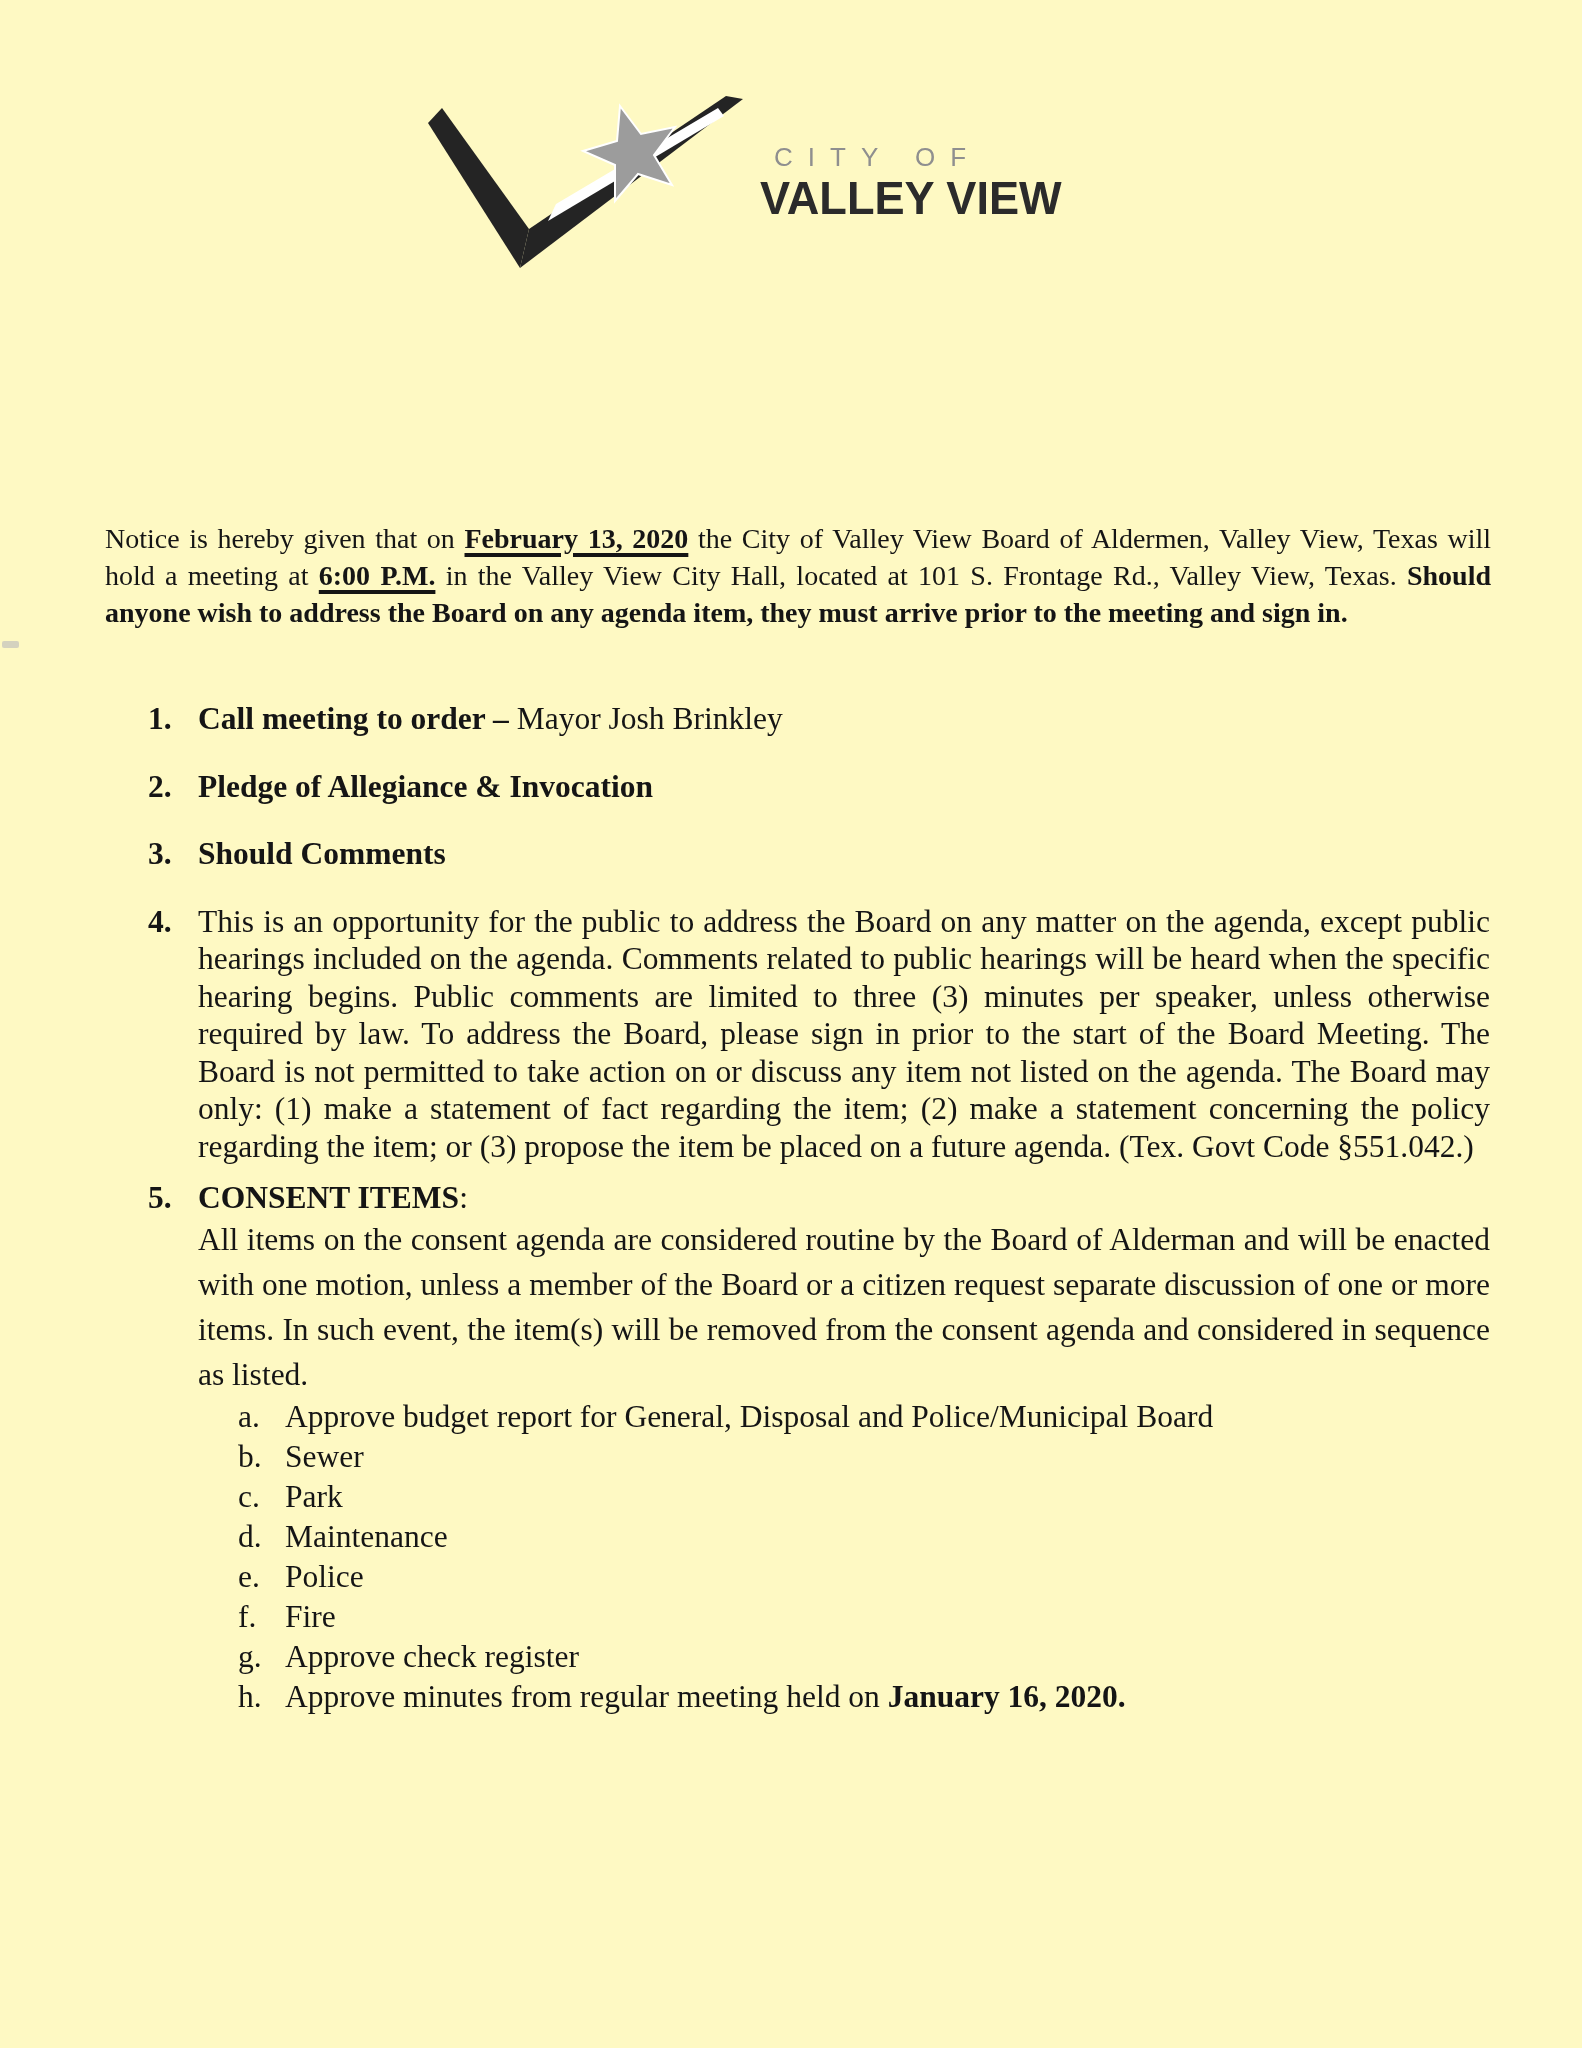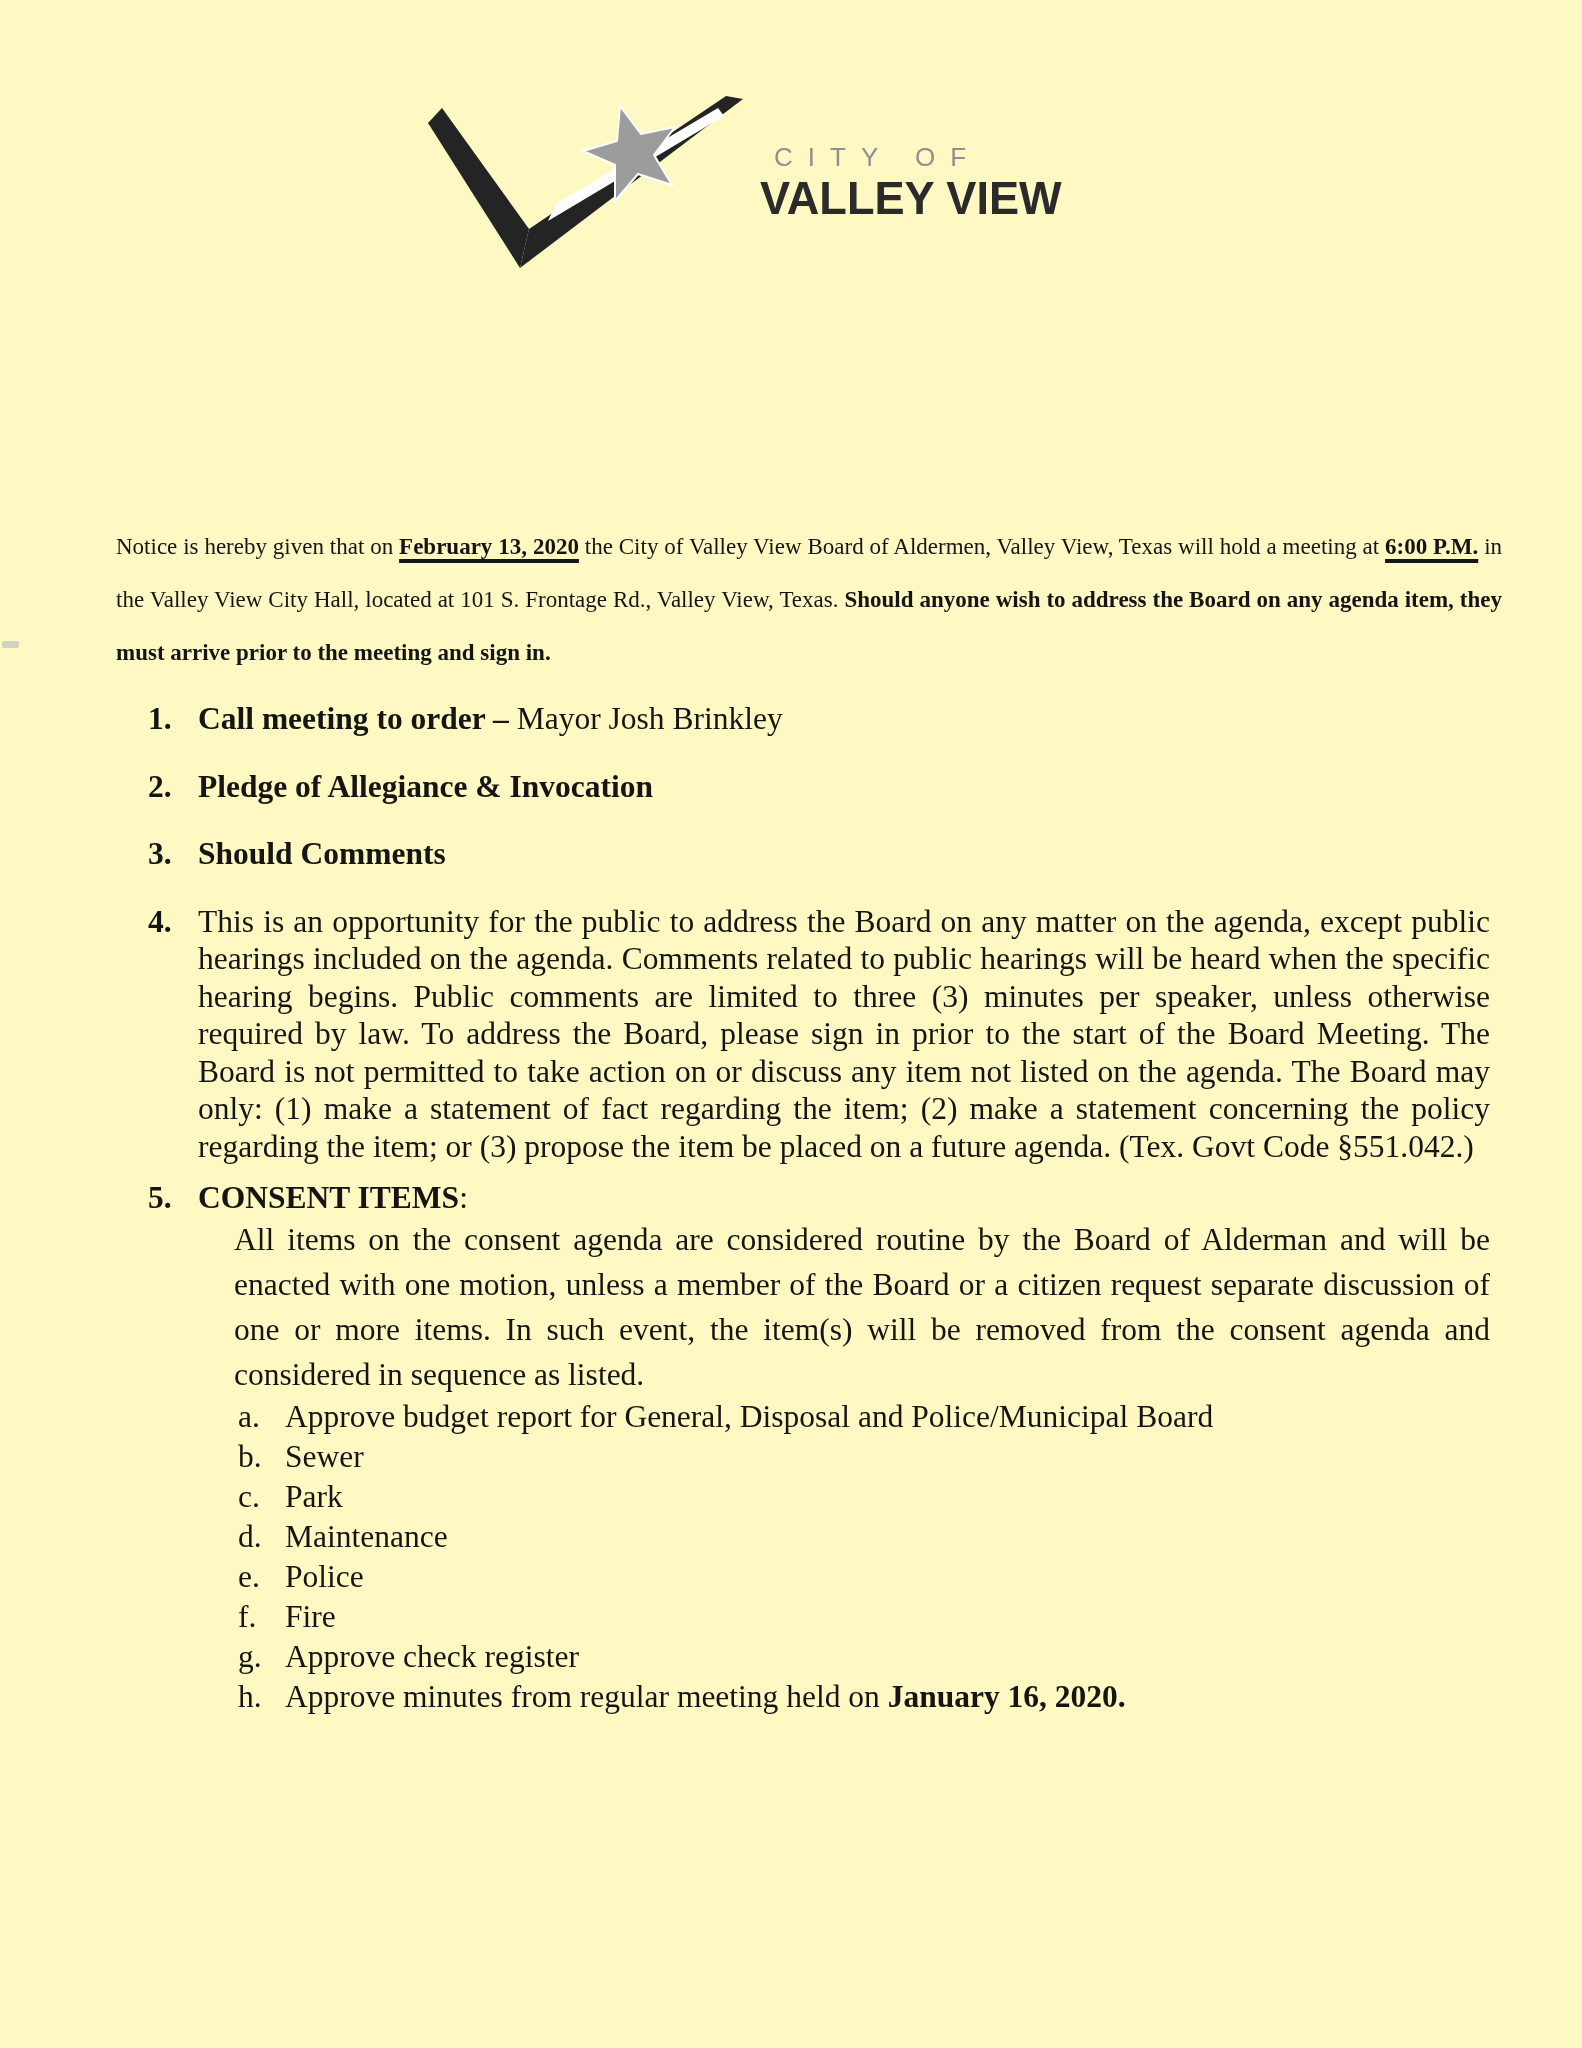--- a/index.html
+++ b/index.html
@@ -29,40 +29,40 @@
   }
   
   .title-block{
     position:absolute;top:352px;left:0;width:1582px;
     text-align:center;font-weight:700;font-size:33px;line-height:38px;
     color:#111;
   }
   .title-line-agenda{transform:translateX(-98px);}
   
   .notice{
-    position:absolute;top:520px;left:116px;width:1386px;
-    font-size:23px;line-height:53px;text-align:justify;
+    position:absolute;top:520px;left:105px;width:1386px;
+    font-size:28px;line-height:37px;text-align:justify;
   }
   .b{font-weight:700;}
   .bu{
     font-weight:700;
     text-decoration:underline;
     text-decoration-thickness:3.5px;
     text-underline-offset:5px;
   }
   
   .agenda{position:absolute;top:700px;left:148px;width:1342px;font-size:31.5px;line-height:37.5px;}
   .item{display:flex;align-items:flex-start;}
   .item-gap{margin-bottom:30px;}
   .item-gap-sm{margin-bottom:14px;}
   .item-num{flex:none;width:50px;font-weight:700;}
   .item-content{flex:1;min-width:0;}
   .item-label{white-space:pre-wrap;}
   .para{text-align:justify;}
-  .para-spaced{line-height:45px;text-align:justify;margin-left:36px;}
+  .para-spaced{line-height:45px;text-align:justify;}
   .subitems{margin-left:40px;}
   .sub-row{display:flex;line-height:40px;}
   .sub-letter{flex:none;width:47px;}
   .sub-text{flex:1;}
   
   .scan-artifact{
     position:absolute;left:2px;top:641px;width:17px;height:7px;
     background:#bdbdbd;opacity:.65;border-radius:2px;
   }
 </style>

